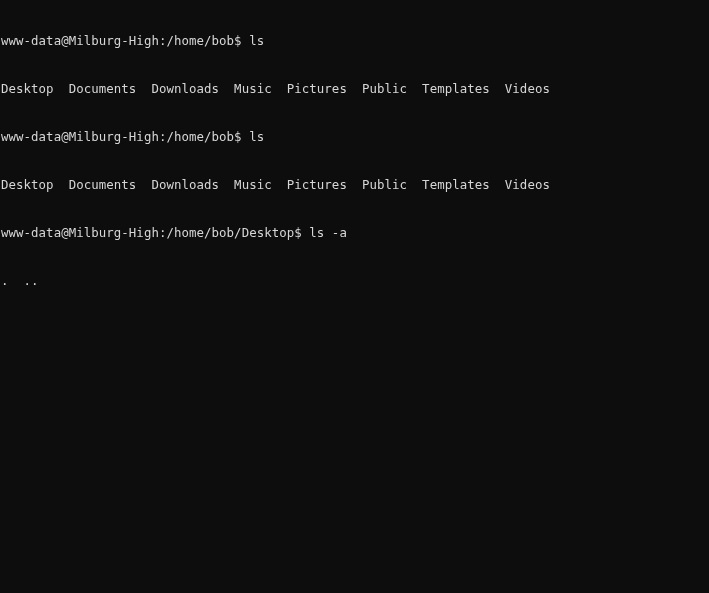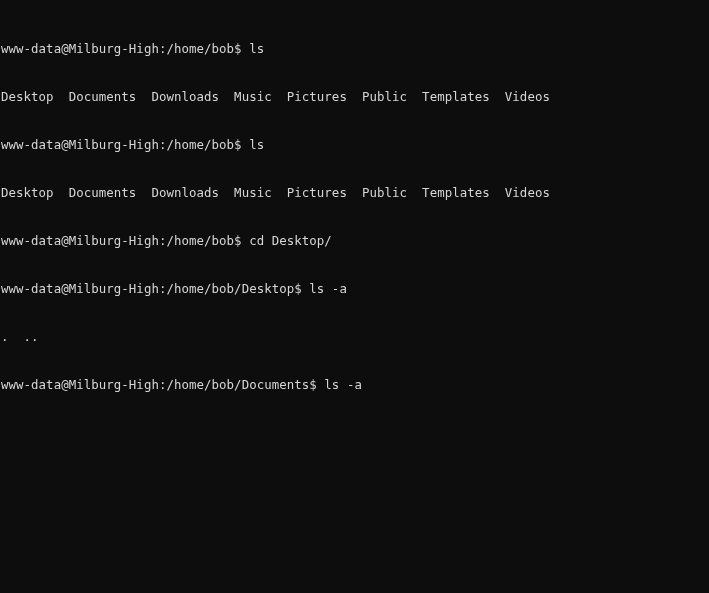--- a/index.html
+++ b/index.html
@@ -12,21 +12,21 @@
     height: 593px;
     overflow: hidden;
     font-family: "DejaVu Sans Mono", "Liberation Mono", monospace;
   }
   #terminal {
     width: 709px;
     height: 593px;
     background: #0d0d0d;
     color: #d6d6d6;
     box-sizing: border-box;
-    padding: 9px 0 0 1px;
+    padding: 1px 0 0 1px;
     position: relative;
   }
   #terminal-lines {
     font-size: 12.4px;
     line-height: 16px;
     letter-spacing: 0.06px;
     white-space: pre;
     font-weight: 400;
     -webkit-font-smoothing: none;
   }
@@ -40,24 +40,22 @@
 </style>
 </head>
 <body>
 
 <div id="terminal">
   <div id="terminal-lines">
     <div class="tline">www-data@Milburg-High:/home/bob$ ls</div>
     <div class="tline">Desktop  Documents  Downloads  Music  Pictures  Public  Templates  Videos</div>
     <div class="tline">www-data@Milburg-High:/home/bob$ ls</div>
     <div class="tline">Desktop  Documents  Downloads  Music  Pictures  Public  Templates  Videos</div>
-    <div class="tline">www-data@Milburg-High:/home/bob$ cd Desktop/</div>
     <div class="tline">www-data@Milburg-High:/home/bob/Desktop$ ls -a</div>
     <div class="tline">.  ..</div>
-    <div class="tline">www-data@Milburg-High:/home/bob/Documents$ ls -a</div>
     
     
     
     
     
     
     
     
     
     

